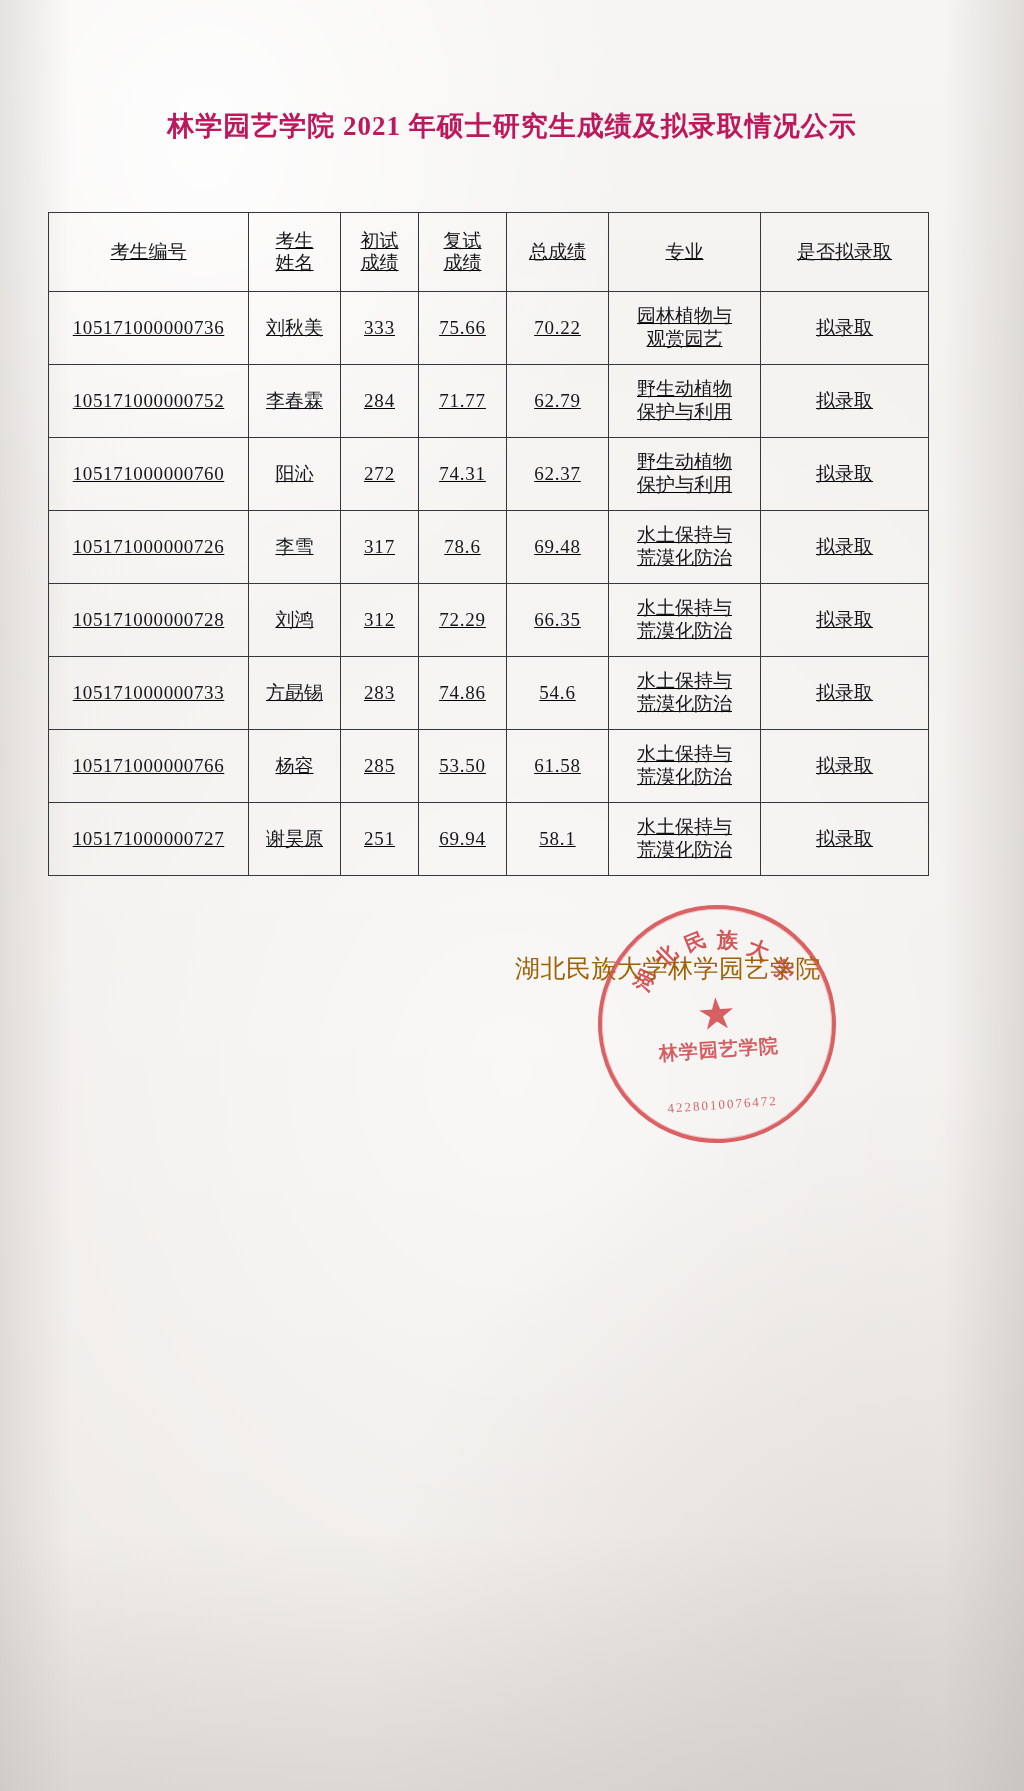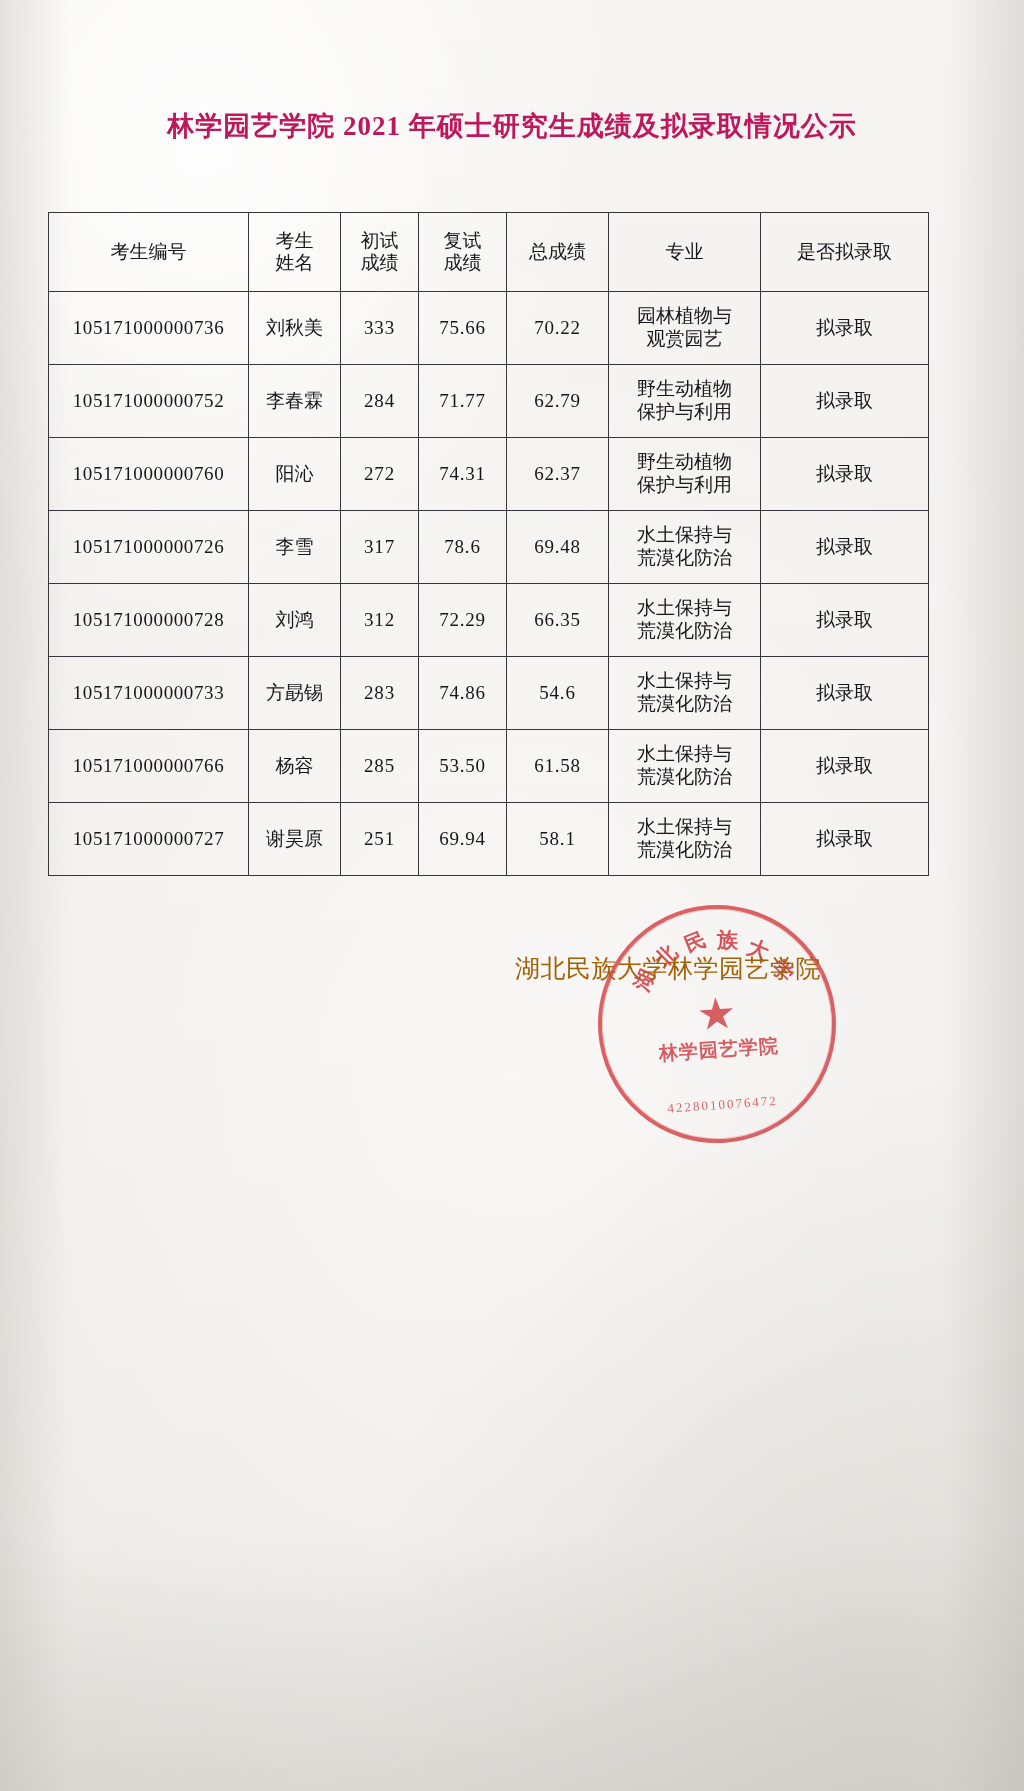--- a/index.html
+++ b/index.html
@@ -62,20 +62,21 @@
   }
 
   table.results {
     position: absolute;
     top: 212px;
     left: 48px;
     width: 880px;
     border-collapse: collapse;
     table-layout: fixed;
     background: transparent;
+    text-decoration: underline;
   }
   table.results th,
   table.results td {
     border: 1px solid #35373b;
     text-align: center;
     vertical-align: middle;
     color: #16171b;
     font-family: "Liberation Serif", serif;
     padding: 2px 2px;
   }

